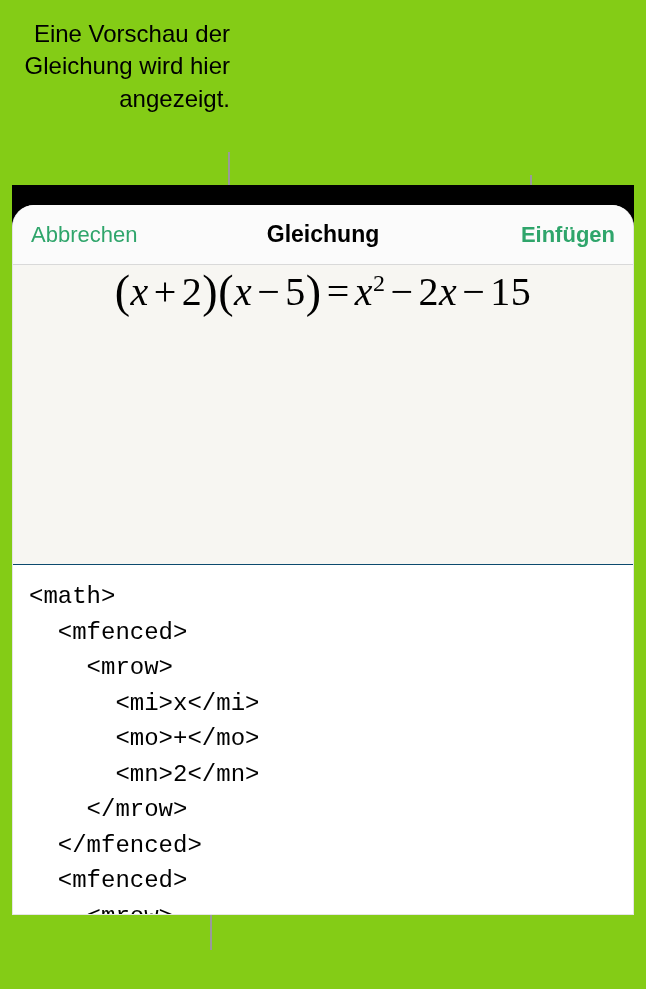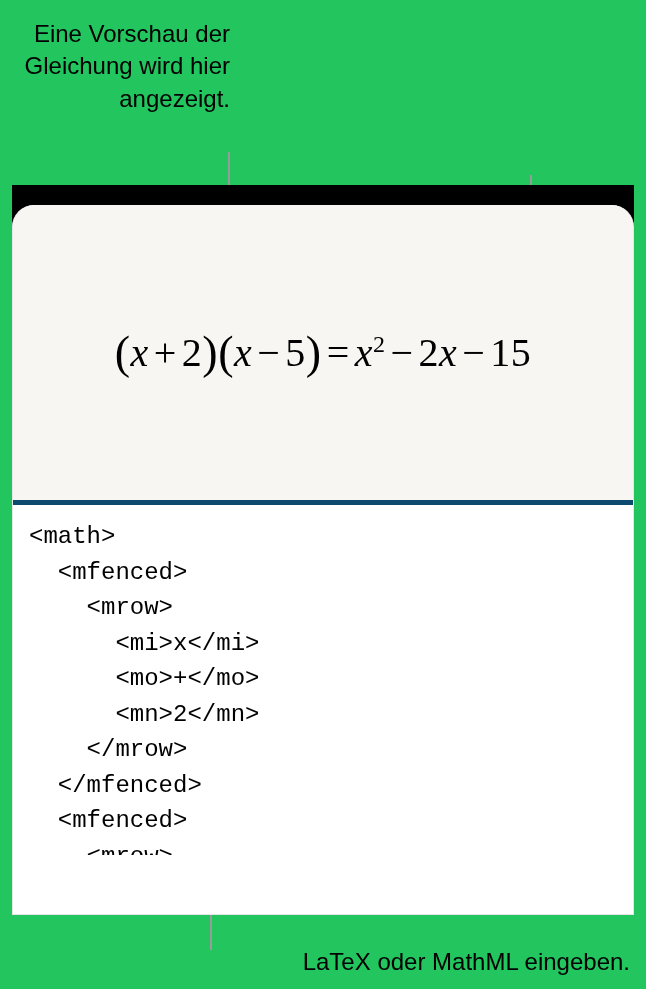--- a/index.html
+++ b/index.html
@@ -2,21 +2,21 @@
 <html><head>
 <meta charset="utf-8">
 <style>
   * { box-sizing: border-box; margin: 0; padding: 0; }
   html, body { width: 646px; height: 989px; font-family: -apple-system, "Helvetica Neue", Arial, sans-serif; background: #fff; }
   
   .page {
     position: relative;
     width: 646px;
     height: 989px;
-    background: #22c55e;
+    background: #84cc16;
   }
 
   
   .callout-top-left {
     position: absolute;
     top: 18px;
     left: 10px;
     width: 220px;
     text-align: right;
     font-size: 24px;
@@ -101,23 +101,23 @@
     background: none;
     border: none;
     cursor: pointer;
   }
 
   .preview {
     width: 100%;
     height: 300px;
     background: #f7f6f2;
     display: flex;
-    align-items: center;
+    align-items: flex-start;
     justify-content: center;
-    border-bottom: 5px solid #0c4a6e;
+    border-bottom: 1px solid #0c4a6e;
   }
   .equation {
     font-family: "Times New Roman", Georgia, serif;
     font-size: 40px;
     font-style: italic;
     color: #000;
     white-space: nowrap;
     letter-spacing: 0.5px;
   }
   .equation .op  { font-style: normal; padding: 0 5px; }
@@ -157,34 +157,40 @@
   <div class="callout-top-left">Eine Vorschau der Gleichung wird hier angezeigt.</div>
 
 
   <div class="leader leader-left-v"></div>
   <div class="leader leader-right-v"></div>
 
   <div class="black-band"></div>
 
   <div class="modal">
 
+    <div class="modal-header">
+      <button class="btn-cancel">Abbrechen</button>
+
+      <div class="title">Gleichung</div>
+
+      <button class="btn-insert">Einfügen</button>
+    </div>
 
     <div class="preview">
       <div class="equation" aria-label="(x + 2)(x − 5) = x² − 2x − 15"><span class="par">(</span>x<span class="op">+</span><span class="num">2</span><span class="par">)</span><span class="par">(</span>x<span class="op">−</span><span class="num">5</span><span class="par">)</span><span class="op">=</span>x<sup>2</sup><span class="op">−</span><span class="num">2</span>x<span class="op">−</span><span class="num">15</span></div>
     </div>
 
     <div class="code-area">&lt;math&gt;
   &lt;mfenced&gt;
     &lt;mrow&gt;
       &lt;mi&gt;x&lt;/mi&gt;
       &lt;mo&gt;+&lt;/mo&gt;
       &lt;mn&gt;2&lt;/mn&gt;
     &lt;/mrow&gt;
   &lt;/mfenced&gt;
   &lt;mfenced&gt;
     &lt;mrow&gt;</div>
 
   </div>
 
   <div class="leader leader-bottom-v"></div>
-  <div class="callout-bottom">LaTeX oder MathML eingeben.</div>
 
 </div>
 
 </body></html>

